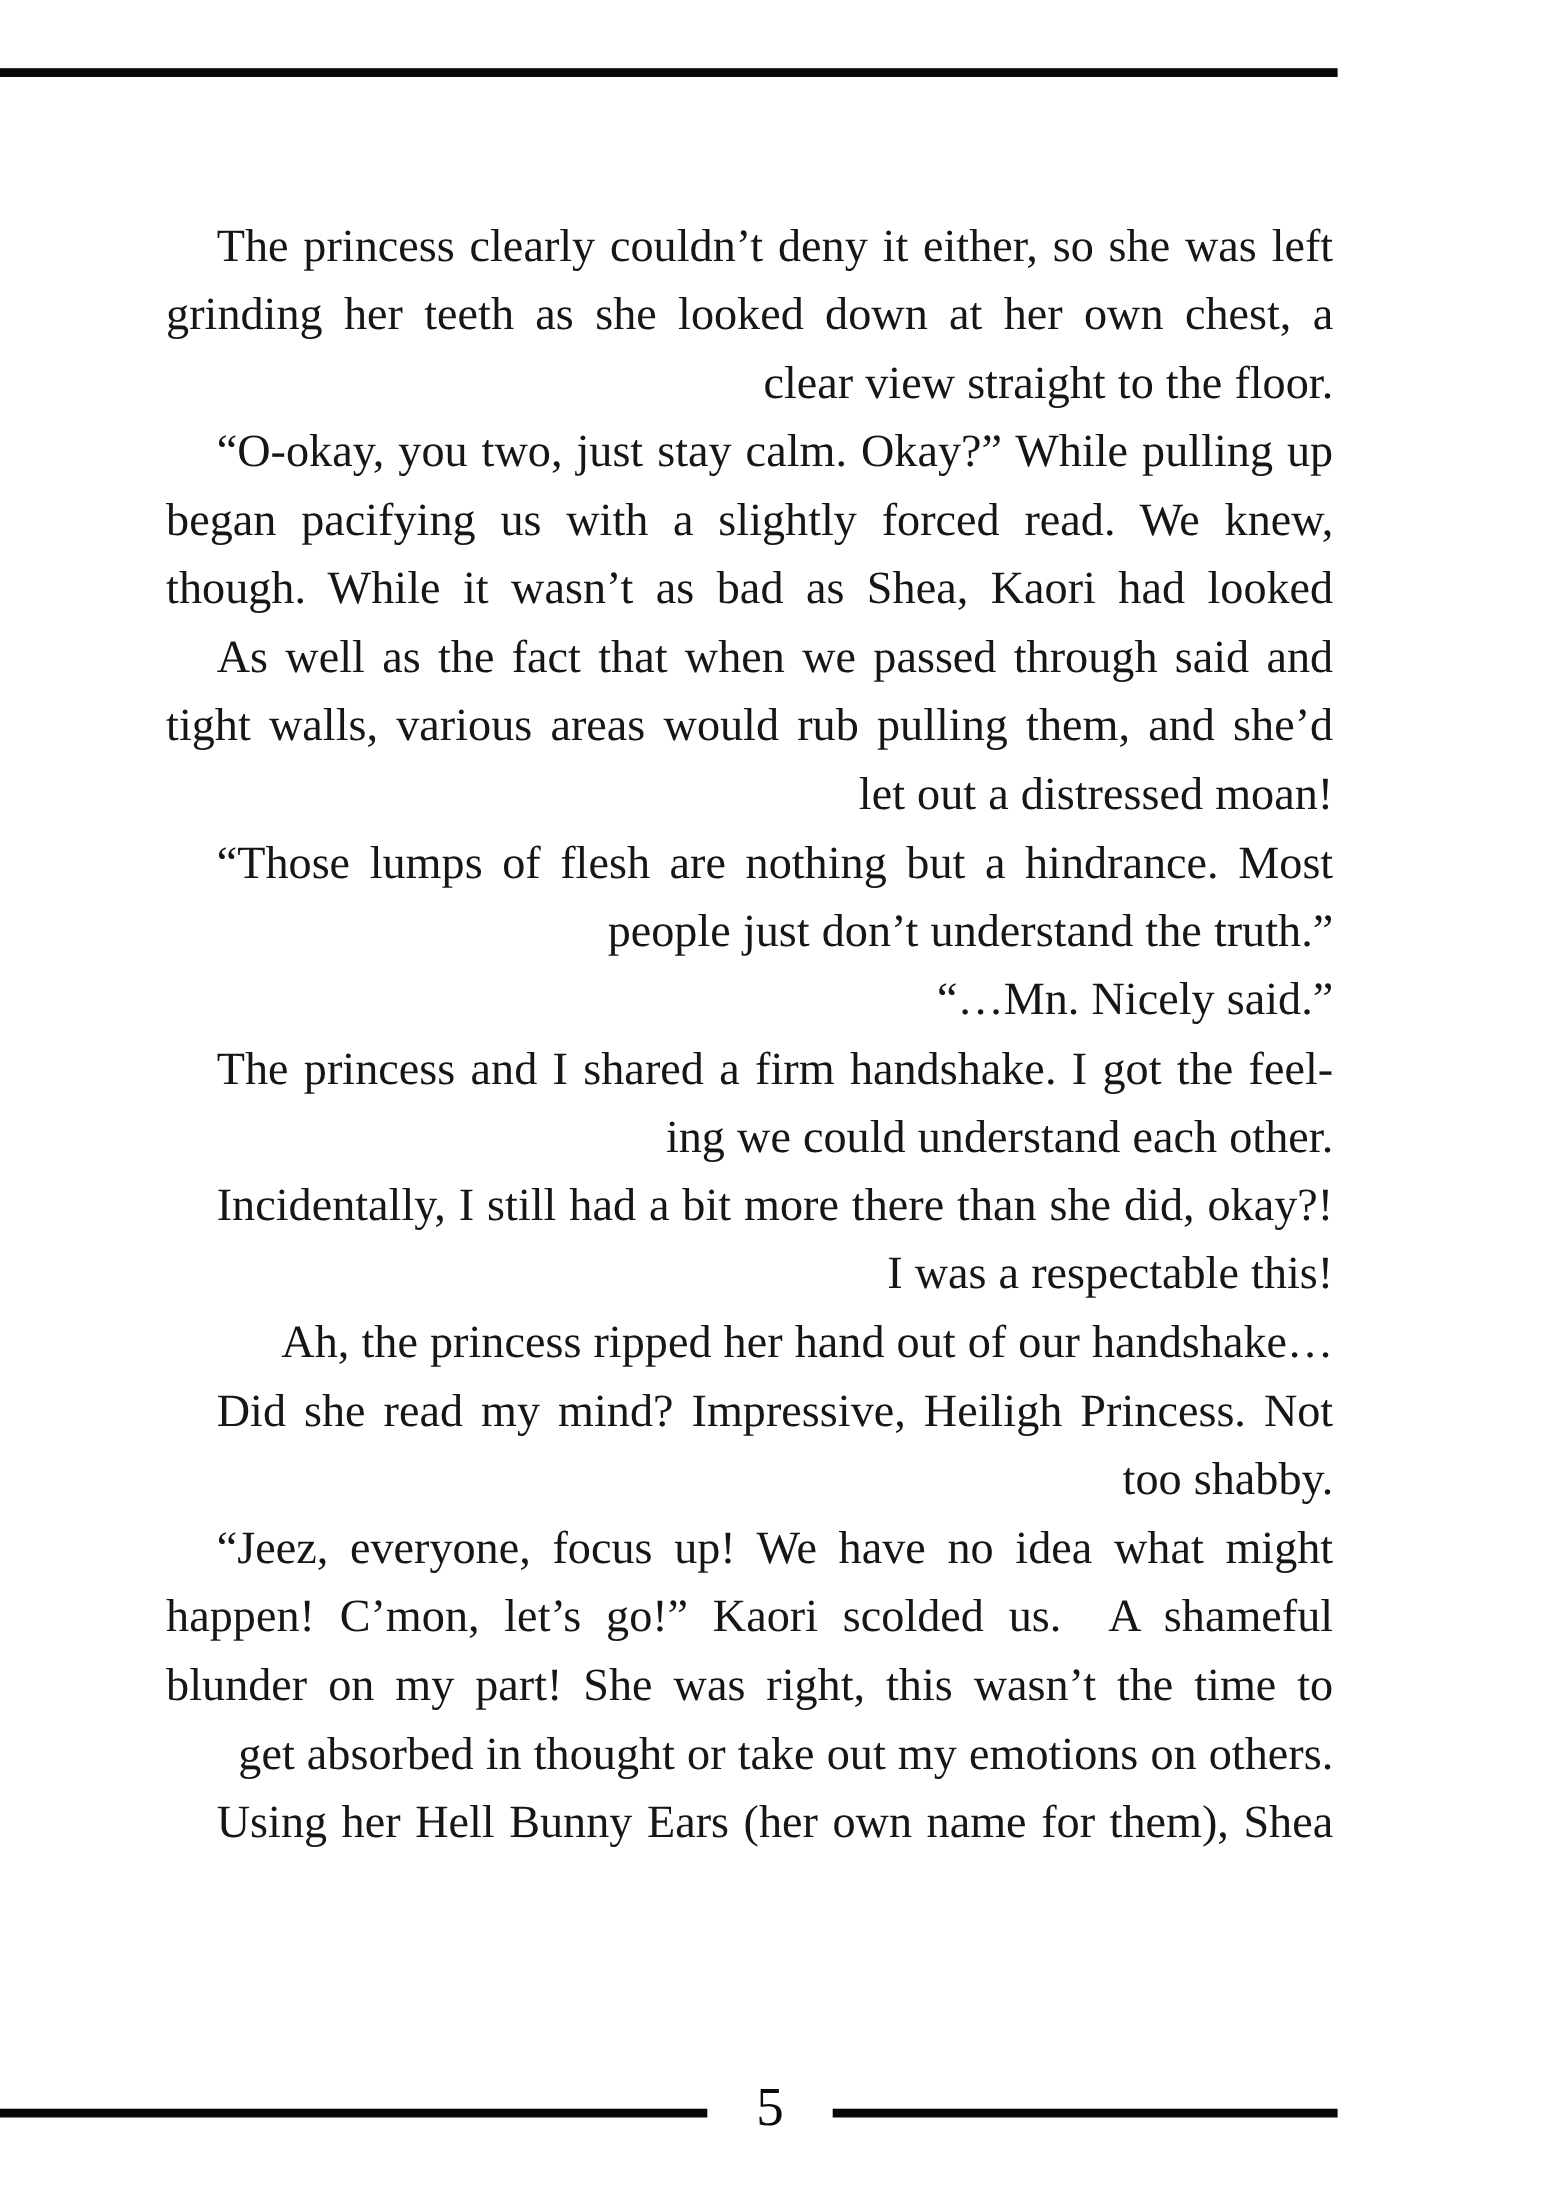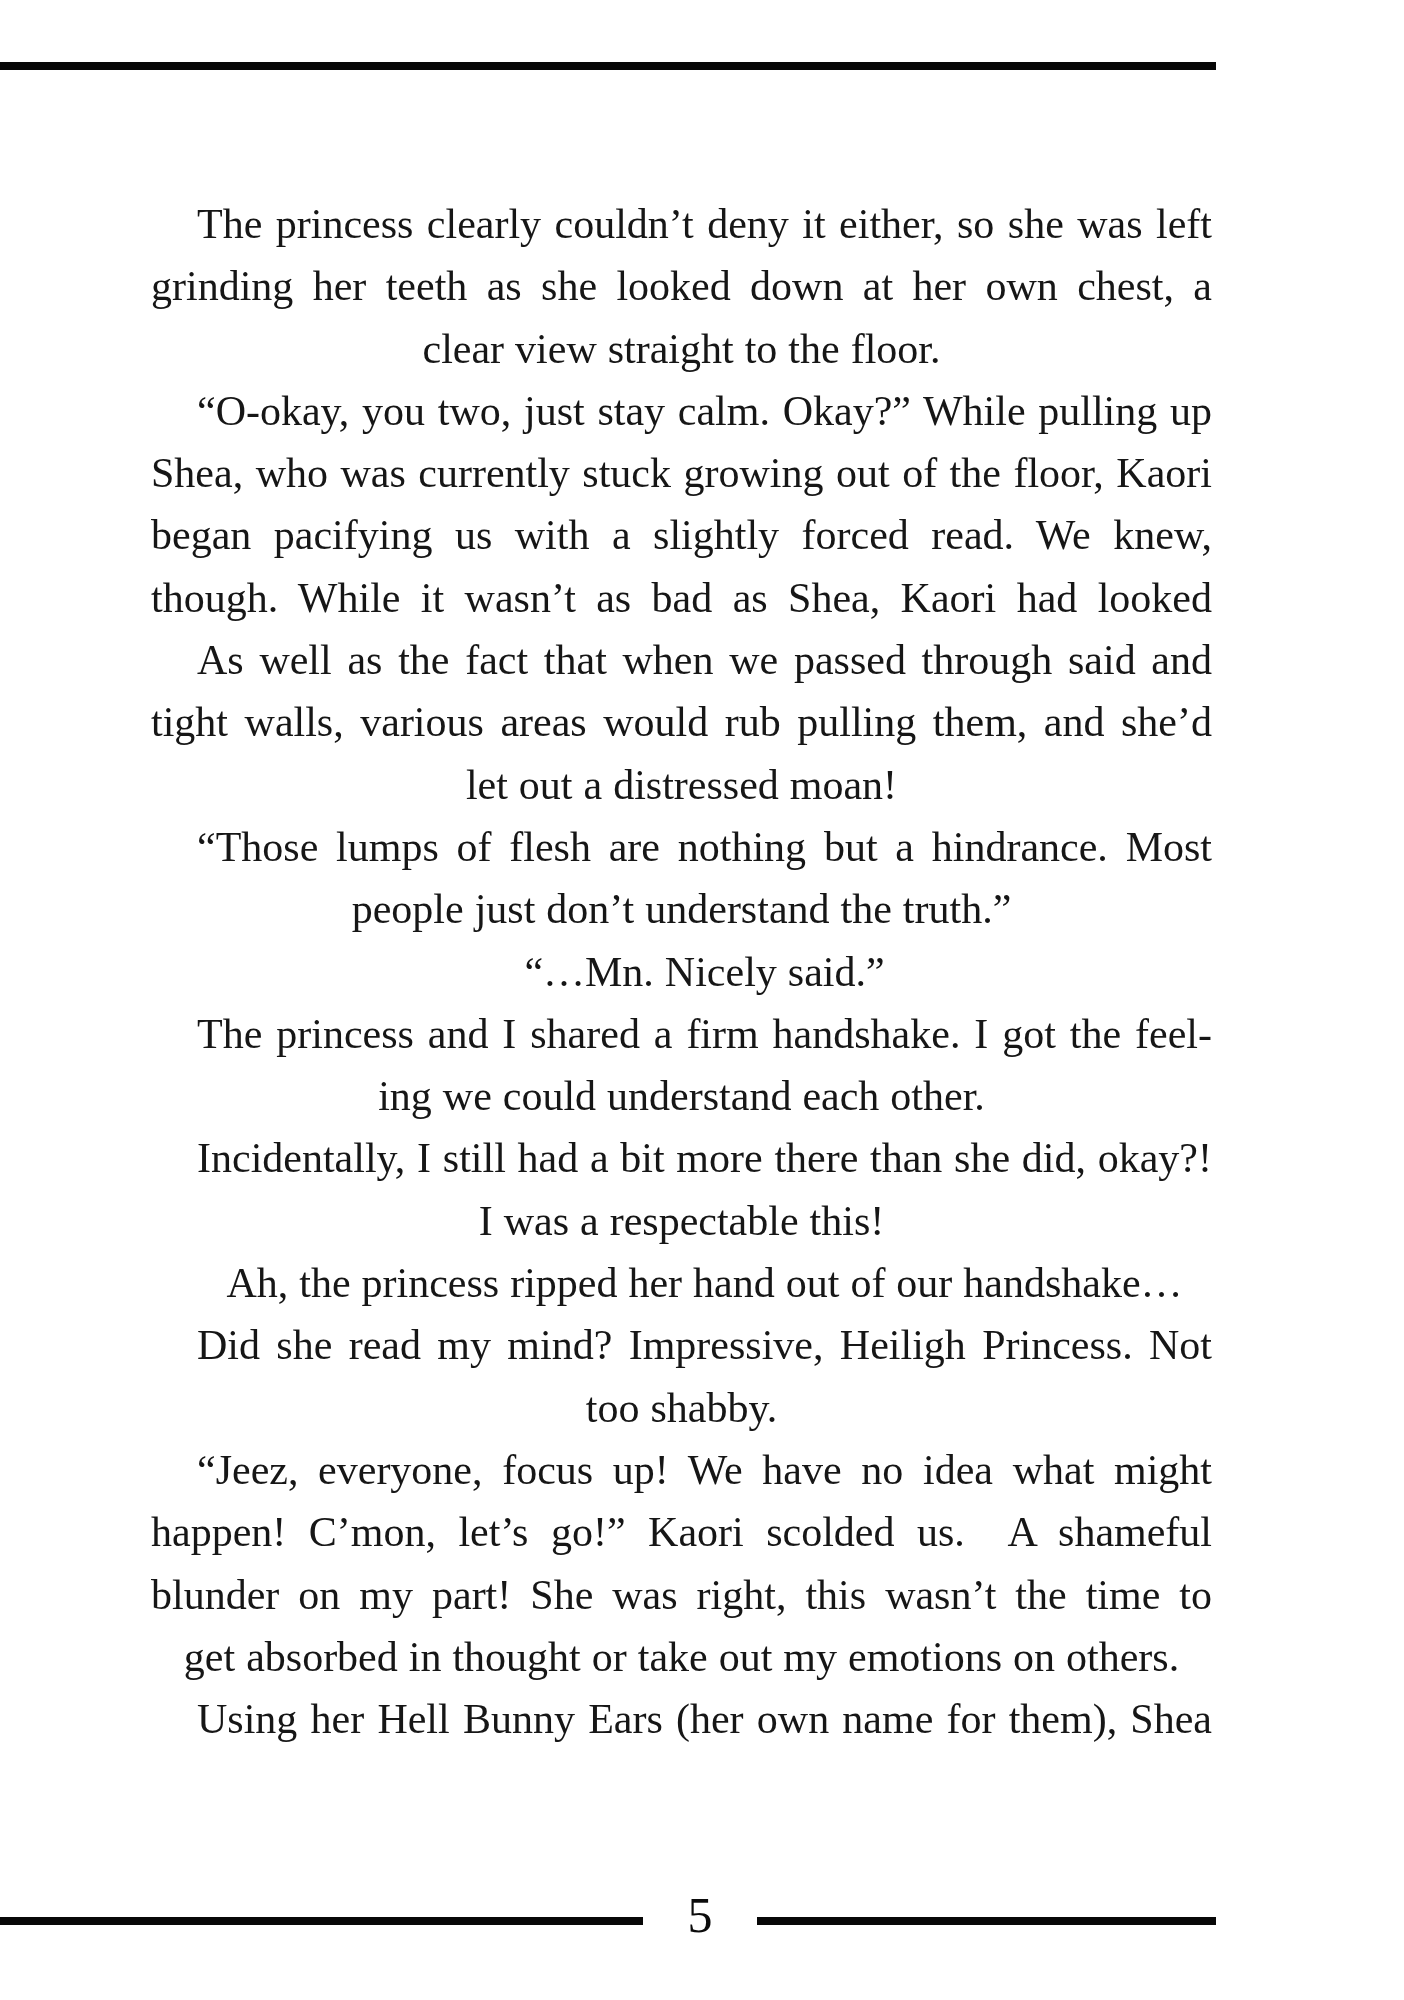--- a/index.html
+++ b/index.html
@@ -30,21 +30,21 @@
     left: 151px;
     top: 193px;
     width: 1061px;
     font-size: 42px;
     line-height: 62.3px;
     color: #161616;
     word-spacing: 0.5px;
   }
   .line {
     height: 62.3px;
-    text-align: center;
+    text-align: right;
   }
   .line.jst {
     text-align: justify;
     text-align-last: justify;
   }
   .line.ind {
     text-indent: 46px;
   }
   .footer-rule-left {
     left: 0;
@@ -71,21 +71,20 @@
 <body>
 
 <div class="page">
   <div class="rule top-rule"></div>
 
   <div class="text-block" id="text-block">
       <div class="line ind jst">The princess clearly couldn’t deny it either, so she was left</div>
       <div class="line jst">grinding her teeth as she looked down at her own chest, a</div>
       <div class="line">clear view straight to the floor.</div>
       <div class="line ind jst">“O-okay, you two, just stay calm. Okay?” While pulling up</div>
-      <div class="line jst">Shea, who was currently stuck growing out of the floor, Kaori</div>
       <div class="line jst">began pacifying us with a slightly forced read. We knew,</div>
       <div class="line jst">though. While it wasn’t as bad as Shea, Kaori had looked</div>
       <div class="line ind jst">As well as the fact that when we passed through said and</div>
       <div class="line jst">tight walls, various areas would rub pulling them, and she’d</div>
       <div class="line">let out a distressed moan!</div>
       <div class="line ind jst">“Those lumps of flesh are nothing but a hindrance. Most</div>
       <div class="line">people just don’t understand the truth.”</div>
       <div class="line ind">“…Mn. Nicely said.”</div>
       <div class="line ind jst">The princess and I shared a firm handshake. I got the feel-</div>
       <div class="line">ing we could understand each other.</div>

